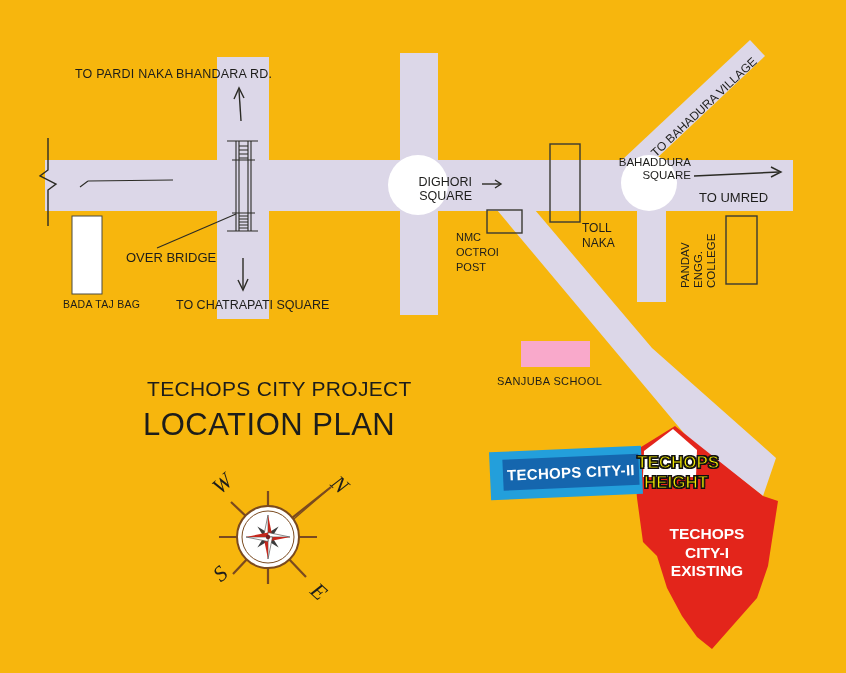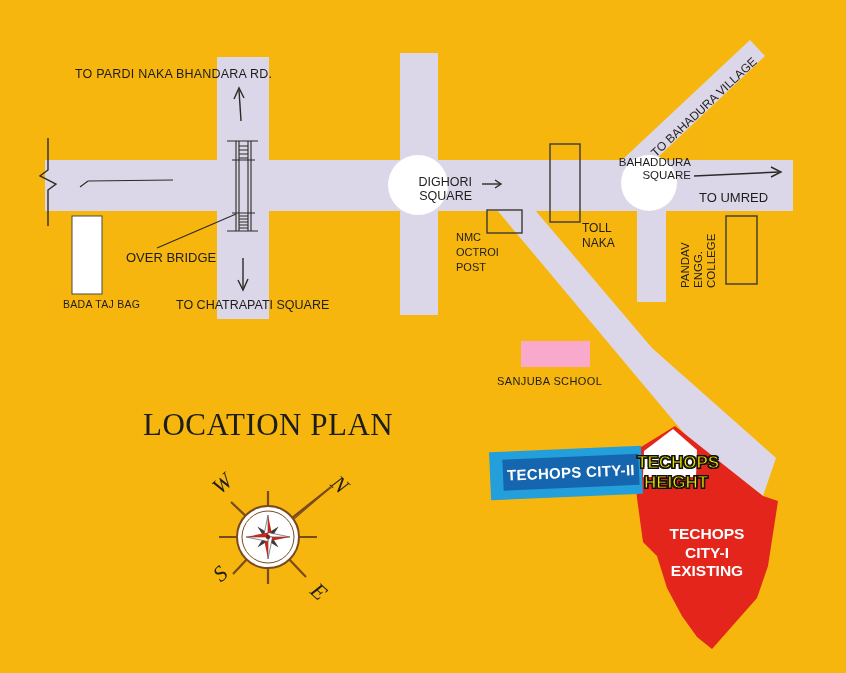--- a/index.html
+++ b/index.html
@@ -159,21 +159,22 @@
 NAKA</div>
   <div class="lbl" style="left:609px;top:156px;width:82px;text-align:right;font-size:11.5px;line-height:13px;">BAHADDURA
 SQUARE</div>
   <div class="lbl" style="left:699px;top:190px;font-size:13px;">TO UMRED</div>
   <div class="lbl" style="left:633px;top:100px;width:142px;text-align:center;font-size:12px;transform:rotate(-43deg);">TO BAHADURA VILLAGE</div>
   <div class="lbl" style="left:664px;top:233px;width:70px;height:40px;font-size:11.5px;line-height:13px;transform:rotate(-90deg);">PANDAV
 ENGG.
 COLLEGE</div>
   <div class="lbl" style="left:497px;top:375px;font-size:11px;letter-spacing:0.4px;">SANJUBA SCHOOL</div>
 
-  <div class="lbl" style="left:143px;top:407px;font-size:31px;letter-spacing:0.5px;font-family:Liberation Serif, serif;">LOCATION PLAN</div>
+  <div class="lbl" style="left:147px;top:377px;font-size:21px;letter-spacing:0.3px;">TECHOPS CITY PROJECT</div>
+  <div class="lbl" style="left:143px;top:407px;font-size:31px;letter-spacing:0.5px;">LOCATION PLAN</div>
 
   <div class="banner">
     <div class="banner-inner">
       <span>TECHOPS CITY-II</span>
     </div>
   </div>
 
   <div class="lbl height-lbl">TECHOPS
 HEIGHT</div>
   <div class="lbl city1-lbl">TECHOPS

